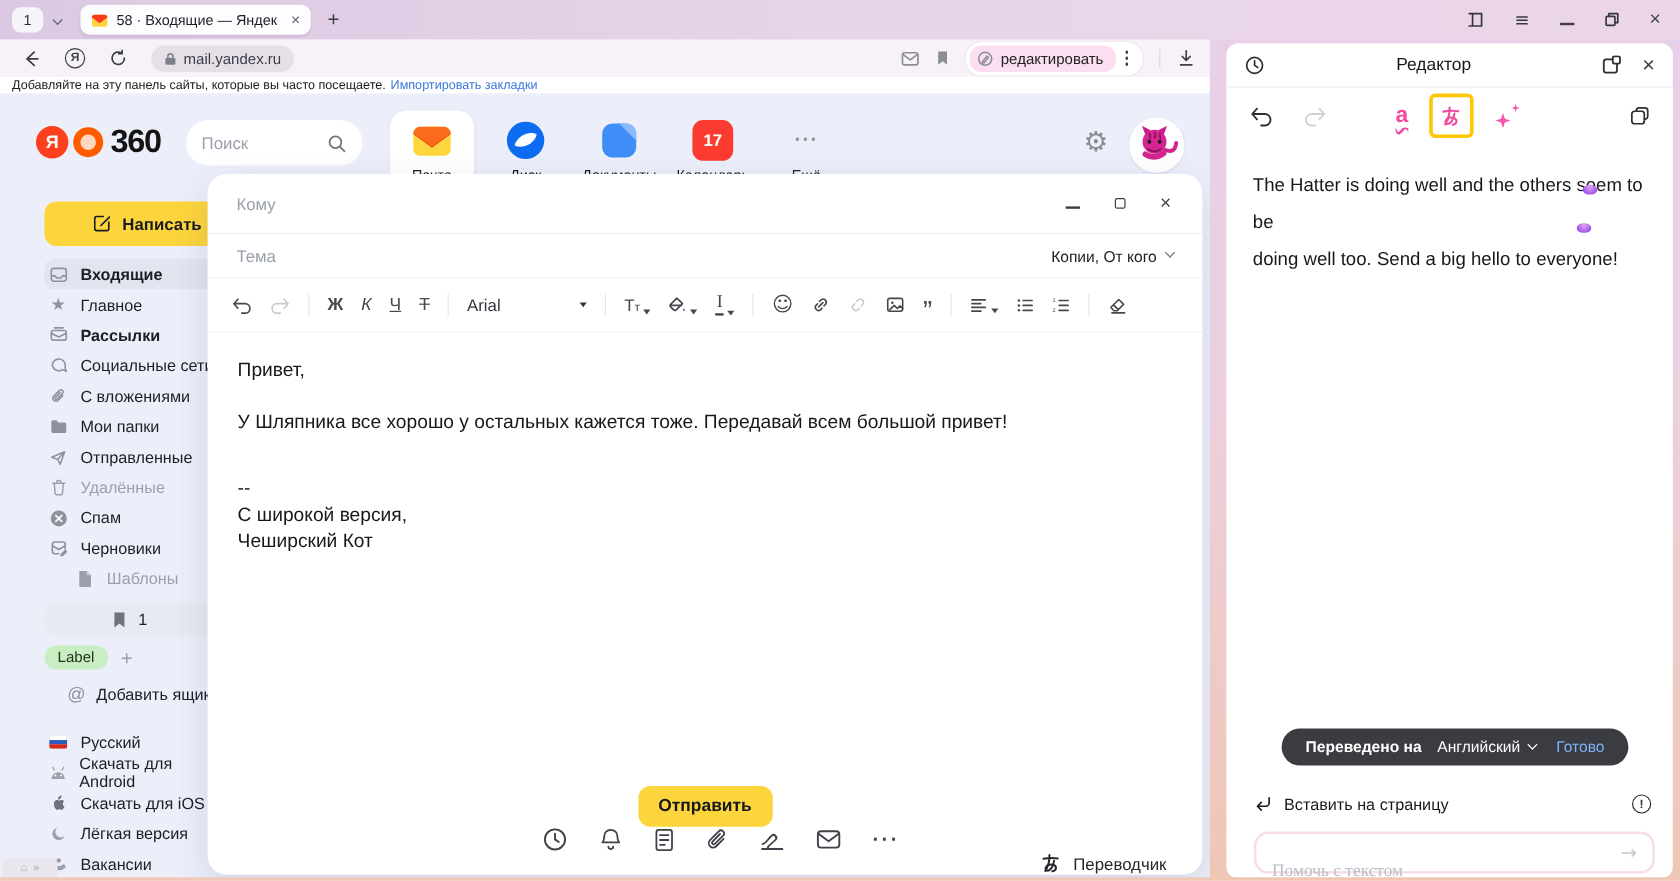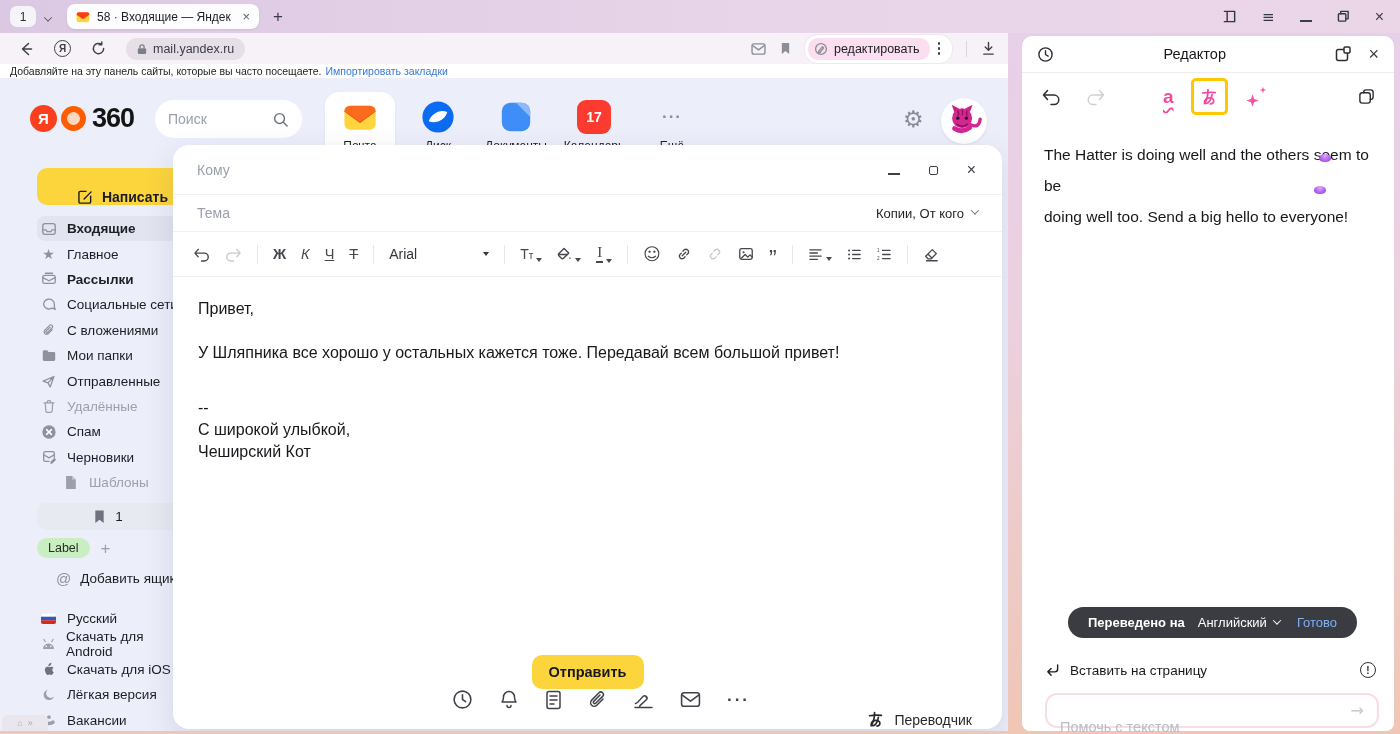--- a/index.html
+++ b/index.html
@@ -76,21 +76,21 @@
   .cal-badge { width:34px; height:34px; border-radius:9px; background:#fb3b30;
     display:flex; align-items:center; justify-content:center; color:#fff; font-size:14px; font-weight:bold; }
   .more-dots { width:34px; height:34px; display:flex; align-items:center; justify-content:center;
     color:#8a8d96; font-size:17px; font-weight:bold; letter-spacing:1px; }
   .gear { position:absolute; left:903px; top:28px; font-size:23px; color:#8a8d96; }
   .avatar { position:absolute; left:941px; top:20px; width:46px; height:46px; border-radius:50%; background:#fff;
     display:flex; align-items:center; justify-content:center; box-shadow:0 1px 3px rgba(80,80,120,.12); }
 
   
   .compose-btn { position:absolute; left:37px; top:90px; width:172px; height:37px; background:#fcd53c; border-radius:10px;
-    display:flex; align-items:flex-end; justify-content:center; gap:9px; font-size:14px; font-weight:bold; color:#1b1c20; }
+    display:flex; align-items:center; justify-content:center; gap:9px; font-size:14px; font-weight:bold; color:#1b1c20; }
   .side-list { position:absolute; left:37px; top:138px; width:150px; }
   .side-row { height:25.4px; display:flex; align-items:center; gap:10px; color:#1c1e23; font-size:13.5px; padding-left:3px; }
   .side-row .ic { color:#8f929c; width:17px; display:flex; justify-content:center; }
   .side-row.sel { background:#e2e5f0; border-radius:8px; width:150px; }
   .side-row.bold .lbl { font-weight:bold; }
   .side-row.dim, .side-row.dim .ic { color:#9ba0ab;text-align:center; }
   .side-row.indent { padding-left:25px; }
   .bm-row { position:absolute; left:37px; top:425px; width:142px; height:27px; background:#e8eaf2; border-radius:9px;
     display:flex; align-items:center; justify-content:center; gap:9px; font-size:13.5px; color:#1c1e23; }
   .bm-row .ic { color:#6e727d; }
@@ -170,21 +170,21 @@
   .tr-prefix { font-weight:bold; }
   .tr-lang { display:flex; align-items:center; gap:7px; }
   .tr-lang .chev { color:#fff; margin-top:-2px; }
   .tr-done { color:#7fb1f7; margin-left:4px; }
   .insert-row { position:absolute; left:23px; right:18px; top:626px; display:flex; align-items:center; gap:10px; }
   .insert-row .txt { font-size:13.5px; color:#17181c; }
   .info-ic { margin-left:auto; width:16px; height:16px; border:1.6px solid #2c2e33; border-radius:50%;
     display:flex; align-items:center; justify-content:center; font-size:10px; font-weight:bold; color:#2c2e33; }
   .prompt { position:absolute; left:23px; top:657px; width:334px; height:35px; border:2px solid #f7dce9; border-radius:12px;
     display:flex; align-items:center; padding:0 13px; background:#fff; }
-  .prompt input { flex:1; border:none; outline:none; font-size:14.5px; background:transparent; font-family:Liberation Sans, sans-serif; color:#1d1f24;margin-top:32px; }
+  .prompt input { flex:1; border:none; outline:none; font-size:14.5px; background:transparent; font-family:Liberation Serif, serif; color:#1d1f24;margin-top:32px; }
   .prompt input::placeholder { color:#b9bdc6; }
   .prompt .arr { color:#c6c9d0; font-size:16px; }
 </style>
 </head>
 <body>
 
 <svg width="0" height="0" style="position:absolute">
   <defs>
     <g id="kana" fill="none" stroke="currentColor" stroke-width="2.1" stroke-linecap="round">
       <path d="M4.5 7.2 C9 6.4 15 6.2 19.5 6.8"></path>
@@ -641,21 +641,21 @@
             </svg>
           </span>
       </div>
 
       <div class="cbody">
         <div class="body-line">Привет,</div>
         <div class="body-line"></div>
         <div class="body-line">У Шляпника все хорошо у остальных кажется тоже. Передавай всем большой привет!</div>
         <div class="body-line"></div>
         <div class="body-line gap-top">--</div>
-        <div class="body-line">С широкой улыбкой,</div>
+        <div class="body-line">С широкой версия,</div>
         <div class="body-line">Чеширский Кот</div>
       </div>
 
       <div class="cbottom">
         <button class="send-btn">Отправить</button>
         <div class="cb-icons">
           <span>
               <svg width="21" height="21" viewBox="0 0 20 20">
                 <circle class="st" cx="10" cy="10" r="8" stroke-width="1.5"></circle>
                 <path class="st" d="M10 5.5 V10 l3 2" stroke-width="1.5"></path>

